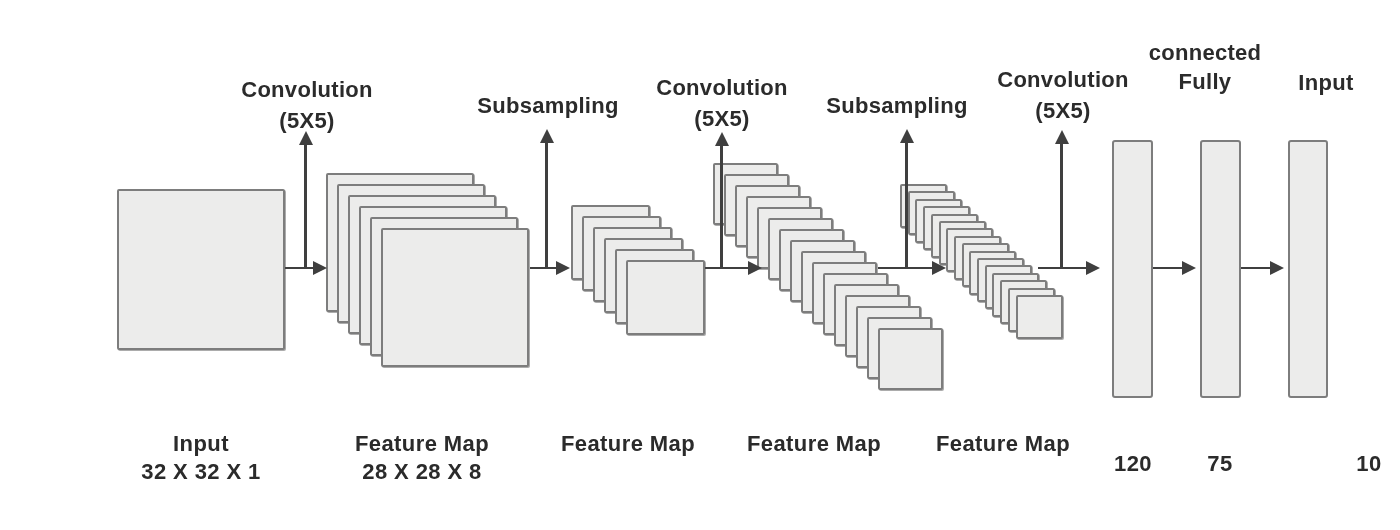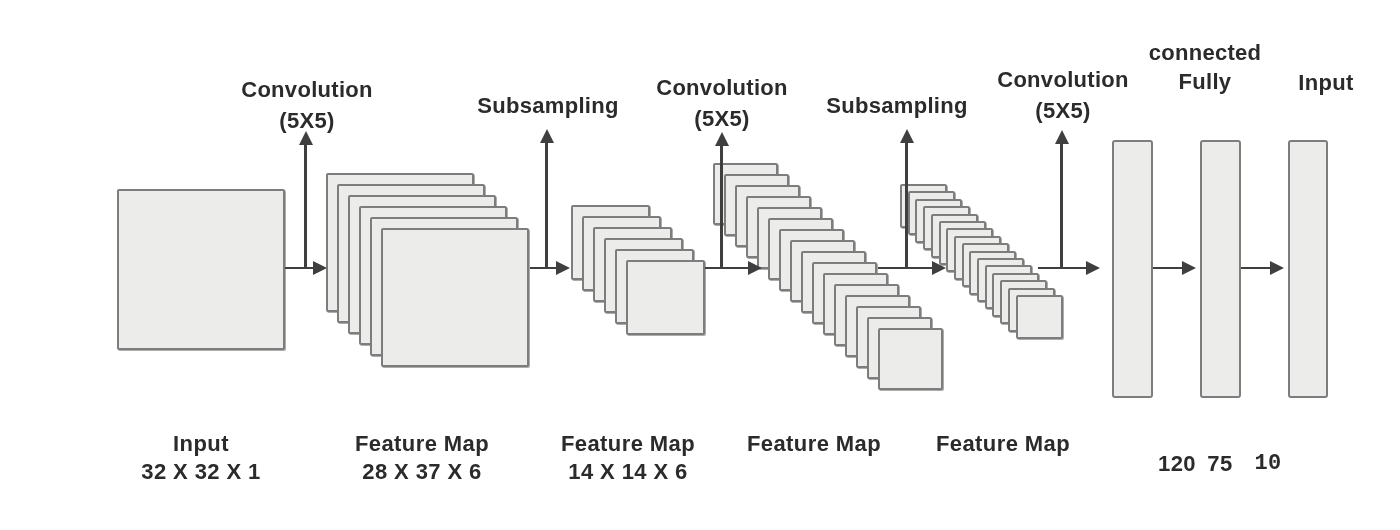--- a/index.html
+++ b/index.html
@@ -154,34 +154,33 @@
   <div class="op-label" style="left:1326px;top:67px;">
     <div>Input</div>
   </div>
 
   <div class="layer-label" style="left:201px;top:430px;">
     <div>Input</div>
     <div>32 X 32 X 1</div>
   </div>
   <div class="layer-label" style="left:422px;top:430px;">
     <div>Feature Map</div>
-    <div>28 X 37 X 6</div>
+    <div>28 X 28 X 8</div>
   </div>
   <div class="layer-label" style="left:628px;top:430px;">
     <div>Feature Map</div>
-    <div>14 X 14 X 6</div>
   </div>
   <div class="layer-label" style="left:814px;top:430px;">
     <div>Feature Map</div>
   </div>
   <div class="layer-label" style="left:1003px;top:430px;">
     <div>Feature Map</div>
   </div>
-  <div class="layer-label" style="left:1133px;top:450px;margin-left:44px;">
+  <div class="layer-label" style="left:1133px;top:450px;">
     <div>120</div>
   </div>
   <div class="layer-label" style="left:1220px;top:450px;">
     <div>75</div>
   </div>
-  <div class="layer-label" style="left:1268px;top:450px;font-family:Liberation Mono, monospace;">
+  <div class="layer-label" style="left:1369px;top:450px;">
     <div>10</div>
   </div>
 </div>
 
 </body></html>

